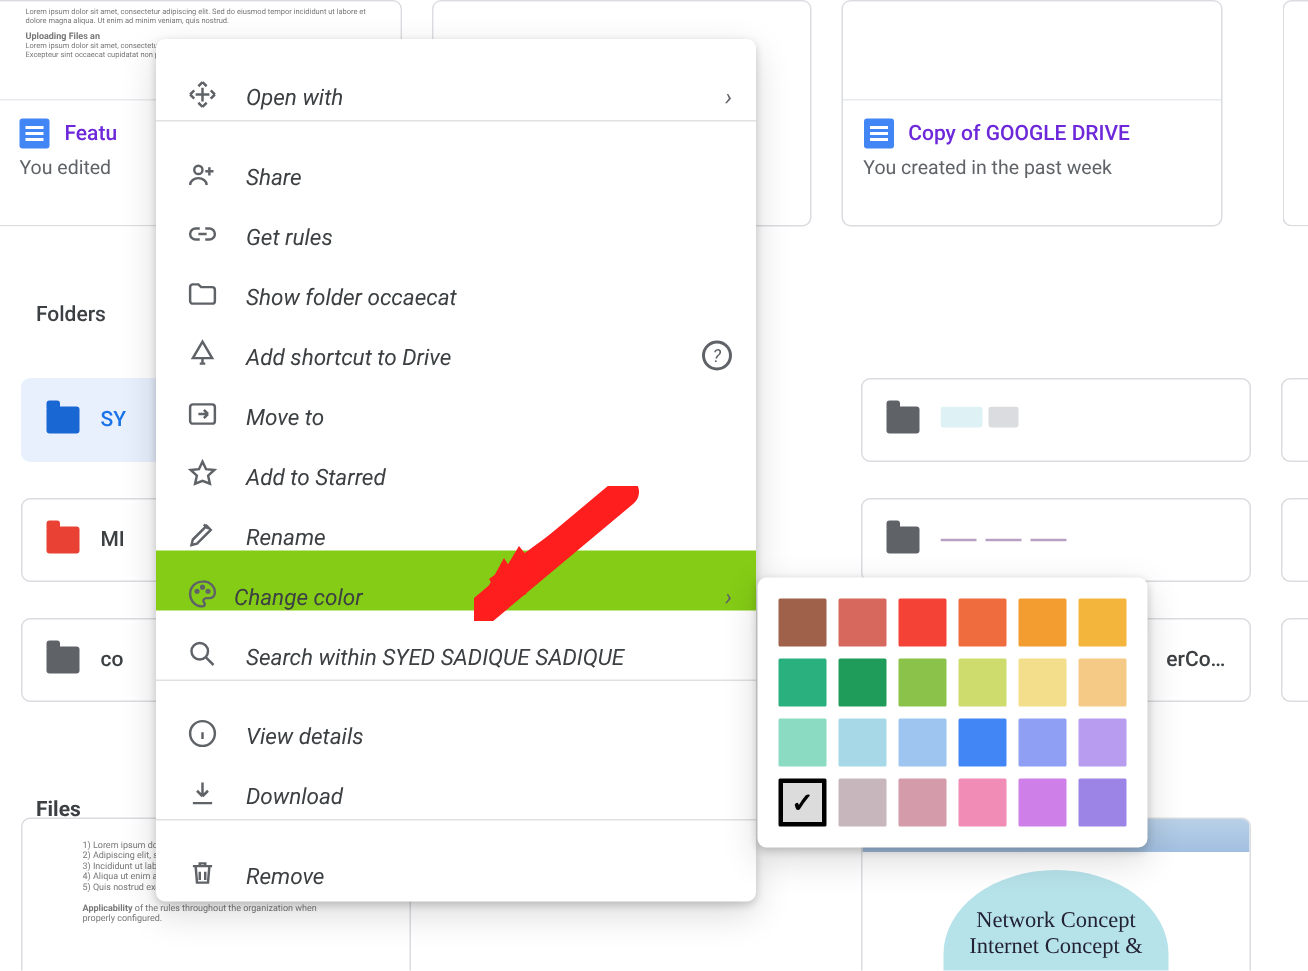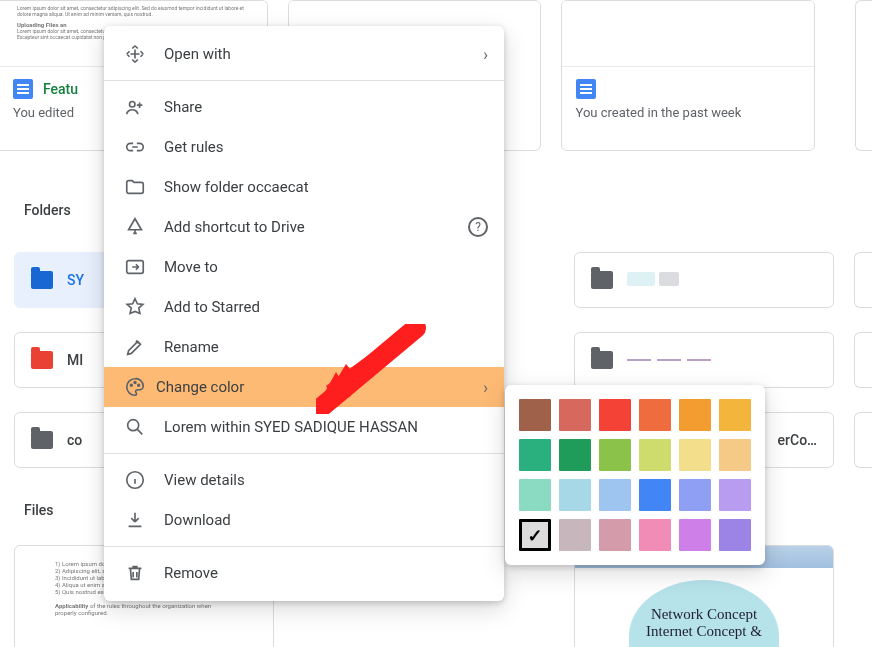--- a/index.html
+++ b/index.html
@@ -47,33 +47,33 @@
   .doc-title-row { display: flex; align-items: center; gap: 10px; }
   .docs-icon {
     width: 20px; height: 20px; background: #4285f4;
     border-radius: 2px; position: relative;
   }
   .docs-icon::before {
     content: "";
     position: absolute; left: 4px; right: 4px; top: 5px; height: 2px;
     background: #fff; box-shadow: 0 4px 0 #fff, 0 8px 0 #fff;
   }
-  .doc-title { font-weight: 500; color: #15803d; font-size: 14px; }
+  .doc-title { font-weight: 500; color: #6d28d9; font-size: 14px; }
   .doc-sub { font-size: 13px; color: #5f6368; padding-left: 0; }
   .doc-card.partial-left { width: 278px; border-left: none; border-radius: 0 6px 6px 0; margin-left: -1px;}
   .doc-card.partial-right { width: 18px; border-right: none; border-radius: 6px 0 0 6px; margin-left: 20px;}
 
   .section-h {
     position: absolute;
     font-size: 14px;
     font-weight: 500;
     color: #3c4043;
   }
   .folders-h { top: 202px; left: 24px; }
-  .files-h   { top: 502px; left: 24px; }
+  .files-h   { top: 532px; left: 24px; font-weight: bold; }
 
   
   .folder-grid {
     position: absolute;
     left: 14px;
     right: 0;
     display: grid;
     grid-template-columns: 260px 260px 260px 20px;
     gap: 20px;
   }
@@ -139,26 +139,27 @@
     border-radius: 6px;
     box-shadow: 0 2px 6px rgba(0,0,0,0.18), 0 8px 24px rgba(0,0,0,0.15);
     padding: 8px 0;
     z-index: 10;
     font-size: 15px;
     color: #3c4043;
   }
   .ctx-item {
     height: 40px;
     display: flex;
-    align-items: center;
+    align-items: flex-end;
     padding: 0 16px 0 20px;
     gap: 18px;
     cursor: default;
-  }
-  .ctx-item.hover { background: #fdba74; gap: 10px; }
+    font-style: italic;
+  }
+  .ctx-item.hover { background: #84cc16; gap: 10px; }
   .ctx-item .lbl { flex: 1; }
   .ctx-sep { height: 1px; background: #e0e0e0; margin: 6px 0; }
   .chev { color: #5f6368; font-size: 16px; }
   .help-ic {
     width: 20px; height: 20px; border: 2px solid #5f6368; border-radius: 50%;
     display:flex; align-items:center; justify-content:center;
     font-size: 12px; color:#5f6368;
   }
   .ic { width: 22px; height: 22px; display:flex; align-items:center; justify-content:center; color:#5f6368; }
   .ic svg { width: 22px; height: 22px; fill: none; stroke: #5f6368; stroke-width: 1.8; }
@@ -220,20 +221,21 @@
     <div class="doc-card" style="width:260px;">
       <div class="doc-thumb"></div>
       <div class="doc-footer" style="visibility:hidden; height:84px;"></div>
     </div>
 
     <div class="doc-card" style="width:262px;">
       <div class="doc-thumb"></div>
       <div class="doc-footer">
         <div class="doc-title-row">
           <span class="docs-icon"></span>
+          <span class="doc-title">Copy of GOOGLE DRIVE</span>
         </div>
         <span class="doc-sub">You created in the past week</span>
       </div>
     </div>
 
     <div class="doc-card partial-right">
     </div>
   </div>
 
   <div class="section-h folders-h">Folders</div>
@@ -390,21 +392,21 @@
     <span class="lbl">Change color</span>
     <span class="chev">›</span>
   </div>
   <div class="ctx-item">
     <span class="ic">
       <svg viewBox="0 0 24 24">
           <circle cx="10" cy="10" r="6"></circle>
           <path d="M20 20l-5.5-5.5"></path>
         </svg>
     </span>
-    <span class="lbl">Lorem within SYED SADIQUE HASSAN</span>
+    <span class="lbl">Search within SYED SADIQUE SADIQUE</span>
   </div>
   <div class="ctx-sep"></div>
   <div class="ctx-item">
     <span class="ic">
       <svg viewBox="0 0 24 24">
           <circle cx="12" cy="12" r="9"></circle>
           <path d="M12 8v.01 M12 11v5"></path>
         </svg>
     </span>
     <span class="lbl">View details</span>

